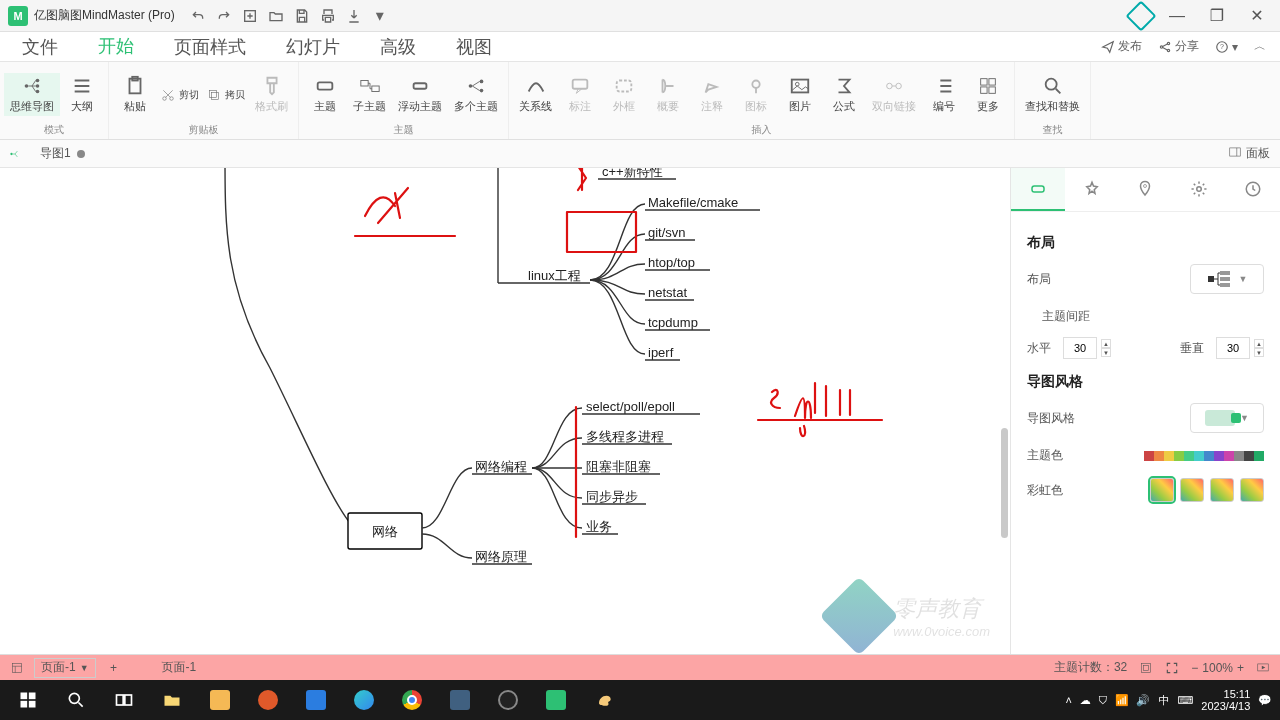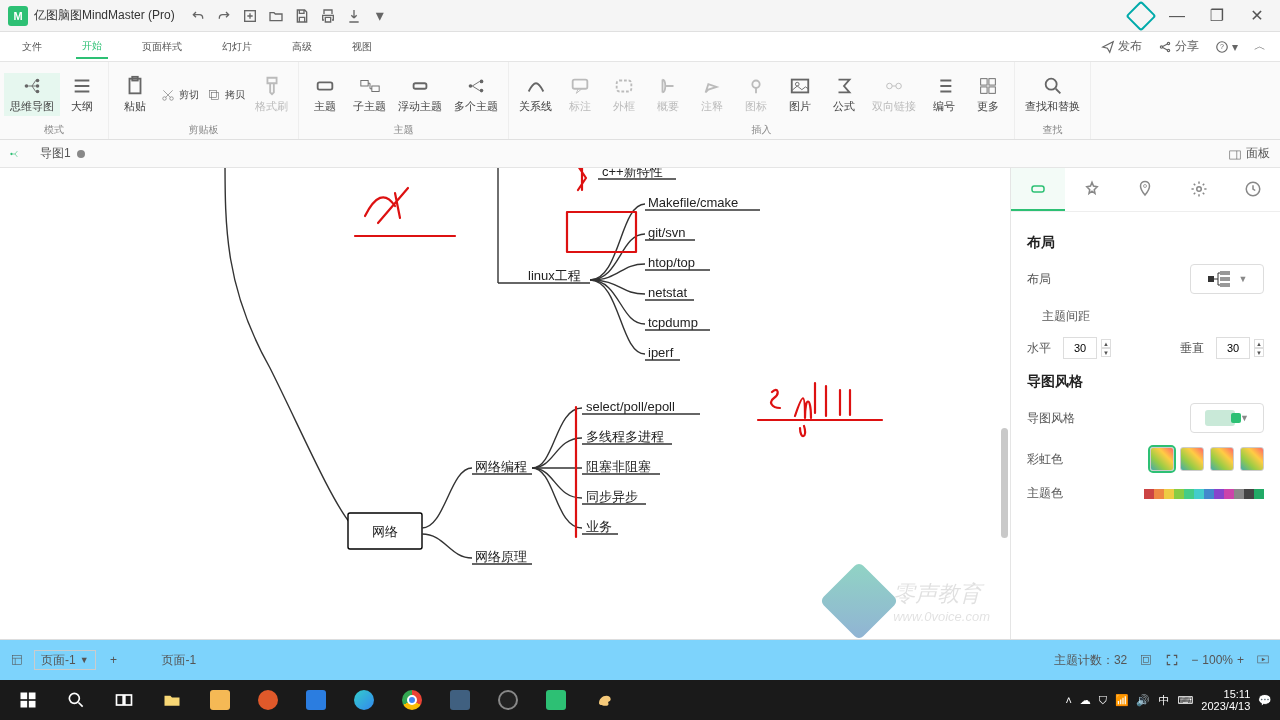--- a/index.html
+++ b/index.html
@@ -10,21 +10,21 @@
 .app-icon { width: 20px; height: 20px; background: #2dc074; border-radius: 3px; margin-right: 6px; display: flex; align-items: center; justify-content: center; color: #fff; font-weight: bold; font-size: 11px; }
 .app-title { font-size: 12px; color: #333; }
 .qat { display: flex; gap: 8px; margin-left: 14px; align-items: center; }
 .qat-btn { width: 18px; height: 18px; color: #666; cursor: pointer; display: flex; align-items: center; justify-content: center; }
 .titlebar-right { margin-left: auto; display: flex; align-items: center; gap: 10px; }
 .diamond-icon { width: 22px; height: 22px; transform: rotate(45deg); border: 2px solid #0aa; border-radius: 3px; }
 .win-btn { width: 30px; height: 24px; display: flex; align-items: center; justify-content: center; color: #555; cursor: pointer; }
 
 
 .menutabs { height: 30px; display: flex; align-items: center; padding-left: 16px; gap: 28px; background: #fff; border-bottom: 1px solid #e5e5e5; }
-.mtab { font-size: 10px; color: #555; cursor: pointer; padding: 4px 6px; }
+.mtab { font-size: 18px; color: #555; cursor: pointer; padding: 4px 6px; }
 .mtab.active { color: #2dc074; border-bottom: 2px solid #2dc074; font-weight: 500; }
 .menu-right { margin-left: auto; display: flex; align-items: center; gap: 16px; padding-right: 14px; color: #666; font-size: 12px; }
 .menu-right-item { display: flex; align-items: center; gap: 3px; cursor: pointer; }
 
 
 .ribbon { height: 78px; background: #fafafa; display: flex; border-bottom: 1px solid #e0e0e0; }
 .rgroup { display: flex; flex-direction: column; align-items: center; border-right: 1px solid #eee; padding: 4px 4px 2px; }
 .rgroup-items { display: flex; flex: 1; align-items: center; }
 .rgroup-label { font-size: 10px; color: #888; height: 14px; }
 .rbtn { display: flex; flex-direction: column; align-items: center; justify-content: center; padding: 2px 6px; cursor: pointer; gap: 2px; min-width: 44px; }
@@ -34,21 +34,21 @@
 .rbtn.sm { min-width: auto; flex-direction: row; gap: 4px; padding: 1px 4px; }
 .rbtn.sm .rbtn-text { font-size: 10px; }
 .rbtn.disabled .rbtn-icon, .rbtn.disabled .rbtn-text { color: #bbb; }
 .rbtn.active { background: #e6f7ef; }
 .clip-inner { display: flex; flex-direction: row; }
 
 
 .doctab-bar { height: 28px; background: #fafafa; border-bottom: 1px solid #e5e5e5; display: flex; align-items: center; padding-left: 8px; gap: 8px; }
 .doctab { display: flex; align-items: center; gap: 6px; font-size: 12px; color: #555; padding: 2px 10px; }
 .doctab-dot { width: 8px; height: 8px; background: #888; border-radius: 50%; }
-.panel-toggle { margin-left: auto; display: flex; align-items: flex-end; gap: 4px; font-size: 12px; color: #555; padding-right: 10px; cursor: pointer; }
+.panel-toggle { margin-left: auto; display: flex; align-items: flex-start; gap: 4px; font-size: 12px; color: #555; padding-right: 10px; cursor: pointer; }
 
 
 .main { flex: 1; display: flex; overflow: hidden; position: relative; }
 .canvas { flex: 1; position: relative; background: #fff; overflow: hidden; }
 .canvas svg.mindmap { position: absolute; inset: 0; }
 .panel { width: 270px; border-left: 1px solid #e5e5e5; background: #fff; display: flex; flex-direction: column; }
 .panel-tabs { height: 44px; display: flex; border-bottom: 1px solid #eee; }
 .ptab { flex: 1; display: flex; align-items: center; justify-content: center; cursor: pointer; color: #888; border-bottom: 2px solid transparent; }
 .ptab.active { color: #2dc074; border-bottom-color: #2dc074; background: #f3fbf7; }
 .panel-body { flex: 1; padding: 14px 16px; overflow-y: auto; }
@@ -64,21 +64,21 @@
 .style-picker { width: 74px; height: 30px; border: 1px solid #ddd; border-radius: 4px; display: flex; align-items: center; justify-content: center; cursor: pointer; gap: 5px; }
 .style-inner { width: 30px; height: 16px; background: #c9e9d8; border-radius: 3px; position: relative; }
 .style-inner::after { content: ""; position: absolute; right: -6px; top: 3px; width: 10px; height: 10px; background: #2dc074; border-radius: 2px; }
 .swatches { display: flex; gap: 6px; }
 .sw { width: 24px; height: 24px; border: 1px solid #ccc; border-radius: 3px; cursor: pointer; }
 .sw.rainbow1 { background: linear-gradient(45deg, #4aa, #9c4, #fc4, #f66); }
 .colorstrip { display: flex; flex-wrap: wrap; width: 120px; }
 .cs { width: 10px; height: 10px; }
 
 
-.statusbar { height: 41px; background: #7dd3fc; border-top: 1px solid #ddd; display: flex; align-items: center; padding: 0 10px; font-size: 12px; color: #555; gap: 10px; }
+.statusbar { height: 26px; background: #fca5a5; border-top: 1px solid #ddd; display: flex; align-items: center; padding: 0 10px; font-size: 12px; color: #555; gap: 10px; }
 .page-select { display: flex; align-items: center; gap: 4px; border: 1px solid #ccc; padding: 1px 6px; height: 20px; }
 .plus-page { width: 16px; height: 16px; display: flex; align-items: center; justify-content: center; cursor: pointer; }
 .status-right { margin-left: auto; display: flex; align-items: center; gap: 12px; }
 .zoom { display: flex; align-items: center; gap: 4px; }
 
 
 .taskbar { height: 40px; background: #1a1a1a; display: flex; align-items: center; padding: 0 4px; }
 .tb-btn { width: 48px; height: 40px; display: flex; align-items: center; justify-content: center; color: #fff; cursor: pointer; }
 .tb-btn svg { width: 20px; height: 20px; }
 .tb-spacer { flex: 1; }
@@ -570,45 +570,45 @@
       </div>
       <div class="panel-section-title">导图风格</div>
       <div class="panel-row">
         <span>导图风格</span>
         <div class="style-picker">
             <div class="style-inner"></div>
             <span style="font-size:9px;color:#888">▼</span>
           </div>
       </div>
       <div class="panel-row">
-        <span>彩虹色</span>
-        <div class="swatches">
-          <div class="sw rainbow1" style="outline:2px solid #2dc074"></div>
-          <div class="sw rainbow1"></div>
-          <div class="sw rainbow1"></div>
-          <div class="sw rainbow1"></div>
-        </div>
-      </div>
-      <div class="panel-row">
         <span>主题色</span>
         <div class="colorstrip">
           <div class="cs" style="background:#c44"></div>
             <div class="cs" style="background:#e84"></div>
             <div class="cs" style="background:#ec4"></div>
             <div class="cs" style="background:#8c4"></div>
             <div class="cs" style="background:#4c8"></div>
             <div class="cs" style="background:#4cc"></div>
             <div class="cs" style="background:#48c"></div>
             <div class="cs" style="background:#84c"></div>
             <div class="cs" style="background:#c4a"></div>
             <div class="cs" style="background:#888"></div>
             <div class="cs" style="background:#444"></div>
             <div class="cs" style="background:#2a6"></div>
         </div>
       </div>
+      <div class="panel-row">
+        <span>彩虹色</span>
+        <div class="swatches">
+          <div class="sw rainbow1" style="outline:2px solid #2dc074"></div>
+          <div class="sw rainbow1"></div>
+          <div class="sw rainbow1"></div>
+          <div class="sw rainbow1"></div>
+        </div>
+      </div>
     </div>
   </div>
 </div>
 
 <div class="statusbar">
   <svg width="14" height="14" viewBox="0 0 24 24">
       <rect x="4" y="4" width="16" height="16" fill="none" stroke="currentColor"></rect>
       <path d="M4 9h16M9 9v11" stroke="currentColor"></path>
     </svg>
   <div class="page-select">

